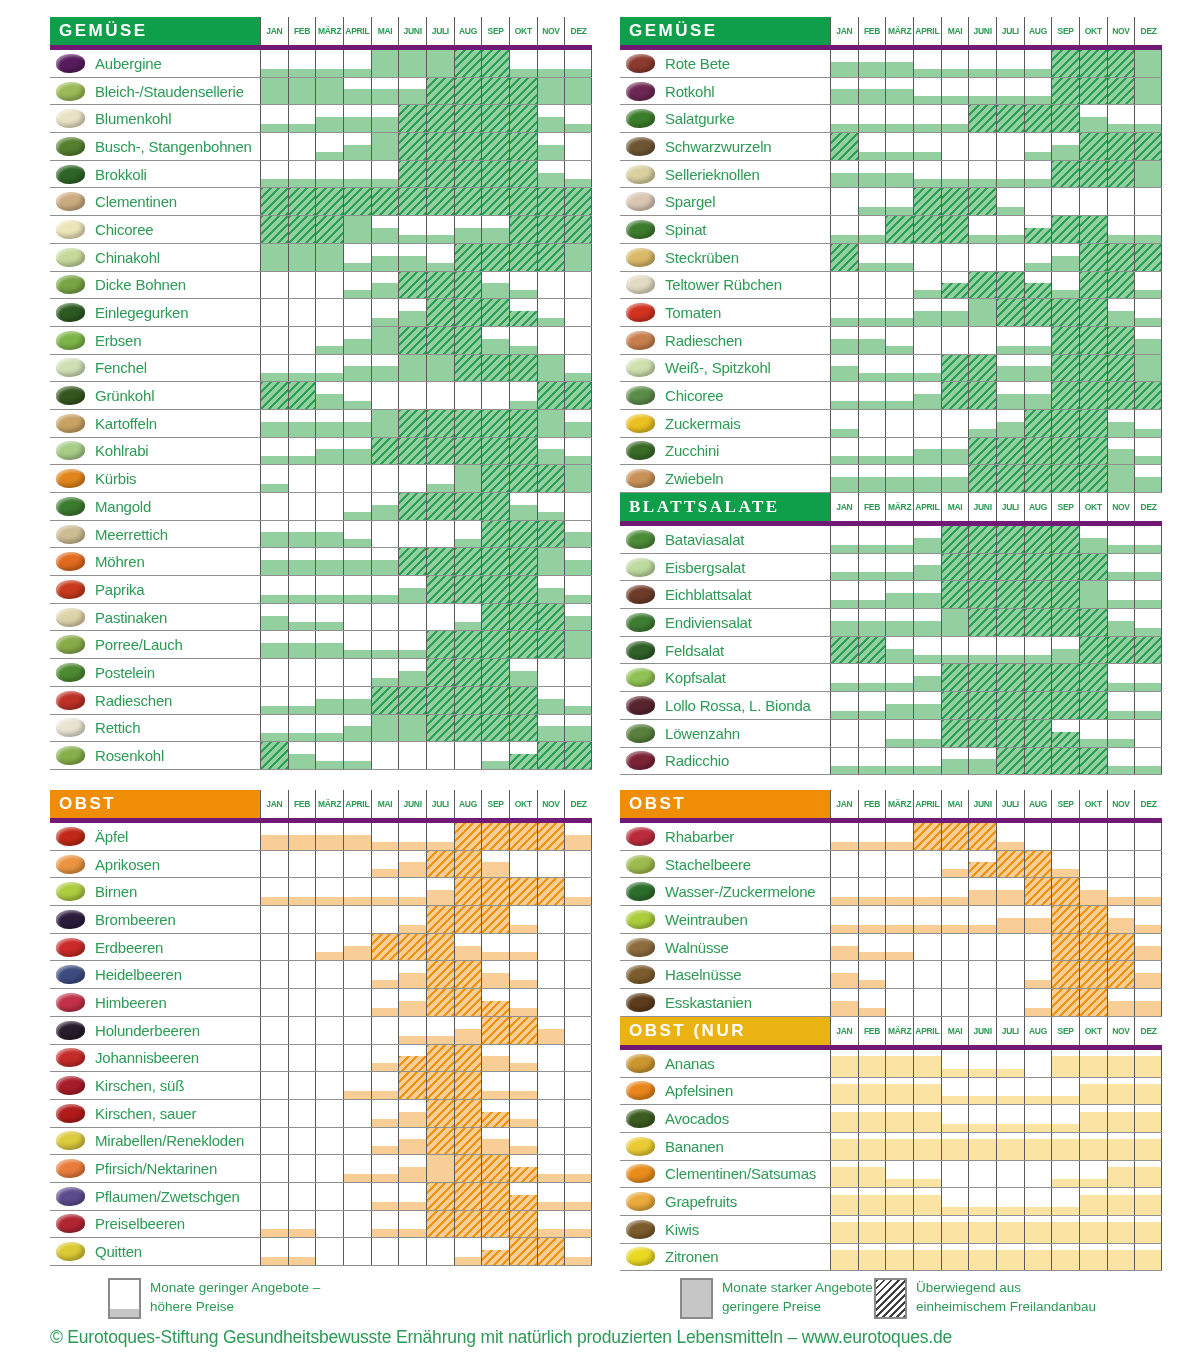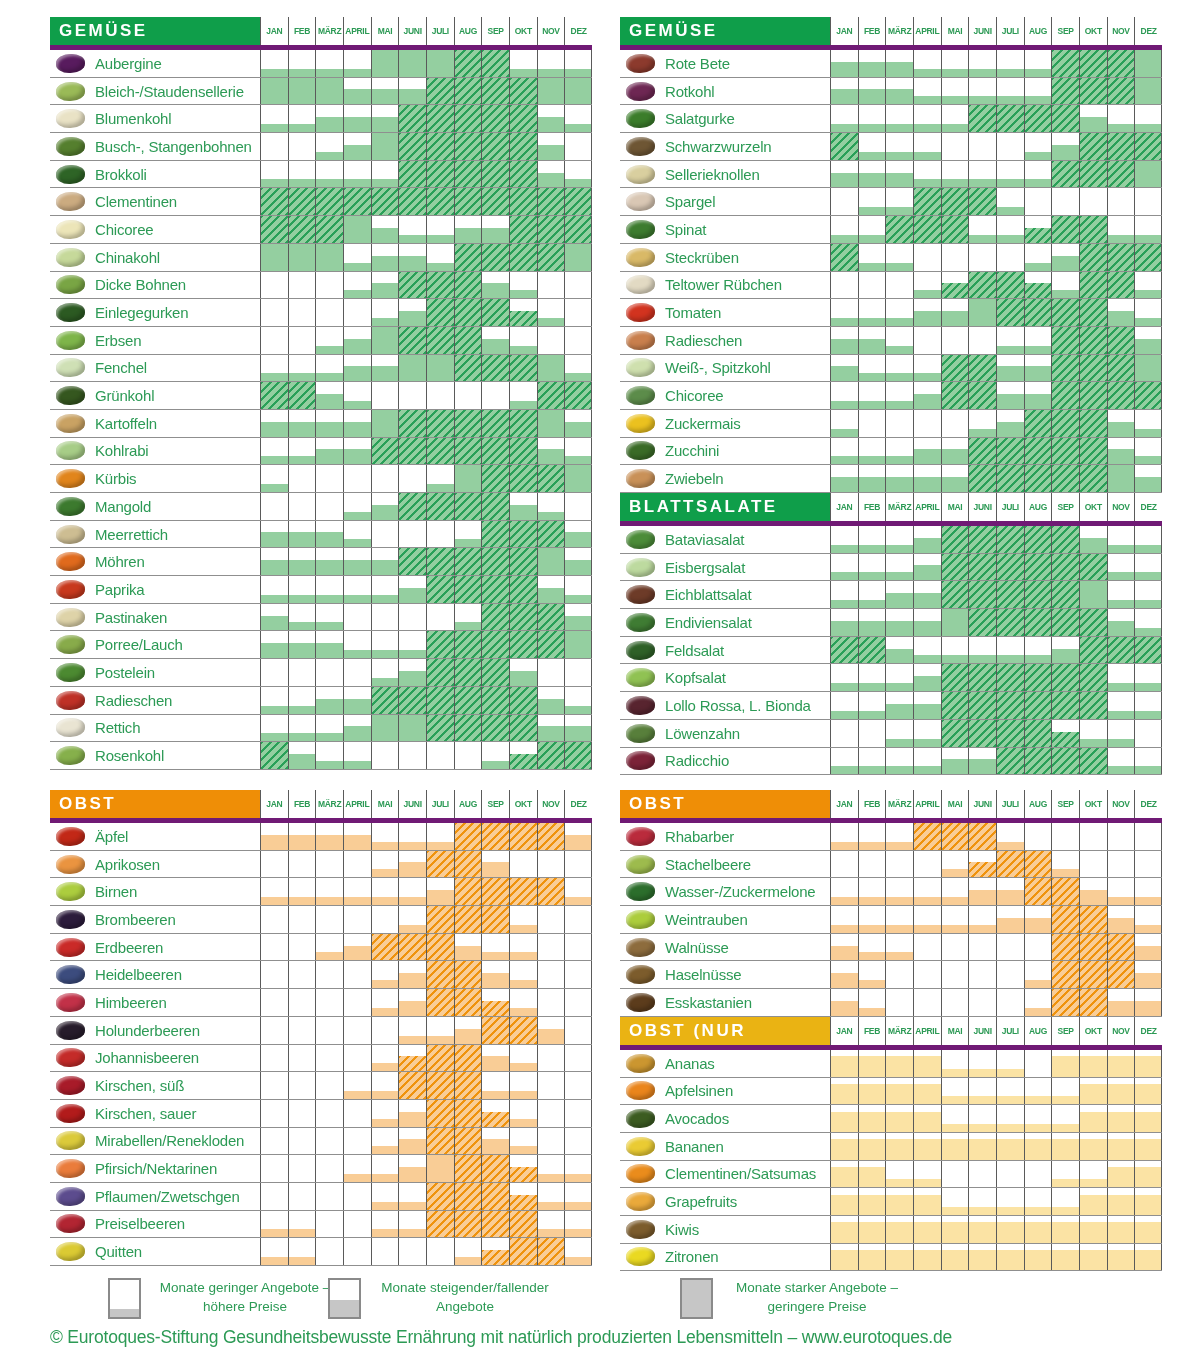--- a/index.html
+++ b/index.html
@@ -27,21 +27,21 @@
   .cell:last-child{border-right:1px solid #5a5a5a;}
   .fill{position:absolute;left:0;right:0;bottom:0;}
   .l1{height:30%;} .l2{height:56%;} .l3{height:100%;}
   .veg .fill{background:#94cfa0;}
   .veg .fill.h{background:repeating-linear-gradient(135deg,#2aa058 0 2px,#94cfa0 2px 6px);}
   .fruit .fill{background:#f9cd96;}
   .fruit .fill.h{background:repeating-linear-gradient(135deg,#ef930e 0 2px,#f9cd96 2px 6px);}
   .import .fill{background:#fbe3a4;}
   .import .l3{height:76%;}
   
-  .legend{position:absolute;top:1278px;left:0;width:1199px;height:46px;text-align:center;}
+  .legend{position:absolute;top:1278px;left:0;width:1199px;height:46px;}
   .legend-item{position:absolute;display:flex;align-items:flex-start;}
   .legend-box{width:29px;height:37px;border:2px solid #8a8a8a;background:#fff;position:relative;flex:none;}
   .legend-box .lfill{position:absolute;left:0;right:0;bottom:0;background:#c6c6c6;}
   .lf-low{height:22%;} .lf-mid{height:46%;} .lf-full{height:100%;}
   .lf-hatch{height:100%;background:repeating-linear-gradient(135deg,#3f3f3f 0 2px,#ffffff 2px 5px) !important;}
   .legend-text{color:#2c9a55;font-size:13.5px;line-height:19px;margin-left:9px;width:190px;}
   .footer{position:absolute;left:50px;top:1327px;color:#2c9a55;font-size:17.5px;letter-spacing:-0.2px;}
 </style>
 </head>
 <body>
@@ -1789,21 +1789,21 @@
               <div class="fill l3"></div>
             </div>
             <div class="cell">
               <div class="fill l2"></div>
             </div>
           </div>
         </div>
       </div>
       <div class="section veg">
         <div class="sec-header">
-          <div class="sec-title" style="background: rgb(15, 158, 74);">BLATTSALATE</div>
+          <div class="sec-title" style="background: rgb(15, 158, 74); font-family: Liberation Serif, serif;">BLATTSALATE</div>
           <div class="sec-months">
             <div class="mlabel">JAN</div>
             <div class="mlabel">FEB</div>
             <div class="mlabel">MÄRZ</div>
             <div class="mlabel">APRIL</div>
             <div class="mlabel">MAI</div>
             <div class="mlabel">JUNI</div>
             <div class="mlabel">JULI</div>
             <div class="mlabel">AUG</div>
             <div class="mlabel">SEP</div>
@@ -3420,28 +3420,28 @@
       </div>
     </div>
 
   <div class="legend">
     <div class="legend-item" style="left:108px">
       <div class="legend-box">
           <div class="lfill lf-low"></div>
         </div>
       <div class="legend-text">Monate geringer Angebote – höhere Preise</div>
     </div>
-    <div class="legend-item" style="left:328px">
-      <div class="legend-box">
-          <div class="lfill lf-mid"></div>
-        </div>
-      <div class="legend-text">Monate steigender/fallender Angebote</div>
-    </div>
     <div class="legend-item" style="left:680px">
       <div class="legend-box">
           <div class="lfill lf-full"></div>
         </div>
       <div class="legend-text">Monate starker Angebote – geringere Preise</div>
+    </div>
+    <div class="legend-item" style="left:874px">
+      <div class="legend-box">
+          <div class="lfill lf-hatch"></div>
+        </div>
+      <div class="legend-text">Überwiegend aus einheimischem Freilandanbau</div>
     </div>
   </div>
 
   <div class="footer">© Eurotoques-Stiftung Gesundheitsbewusste Ernährung mit natürlich produzierten Lebensmitteln – www.eurotoques.de</div>
 </div>
 
 </body></html>

